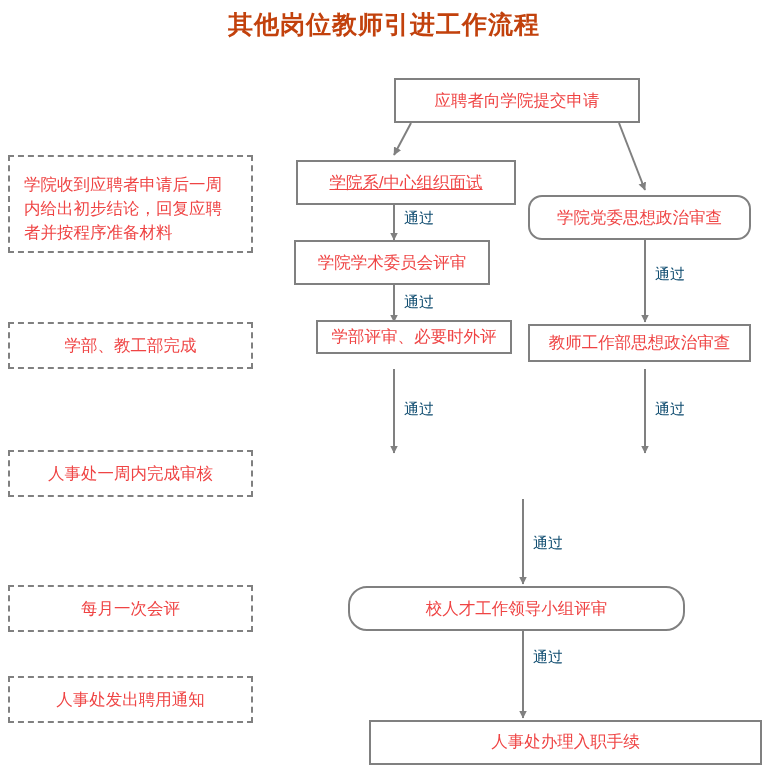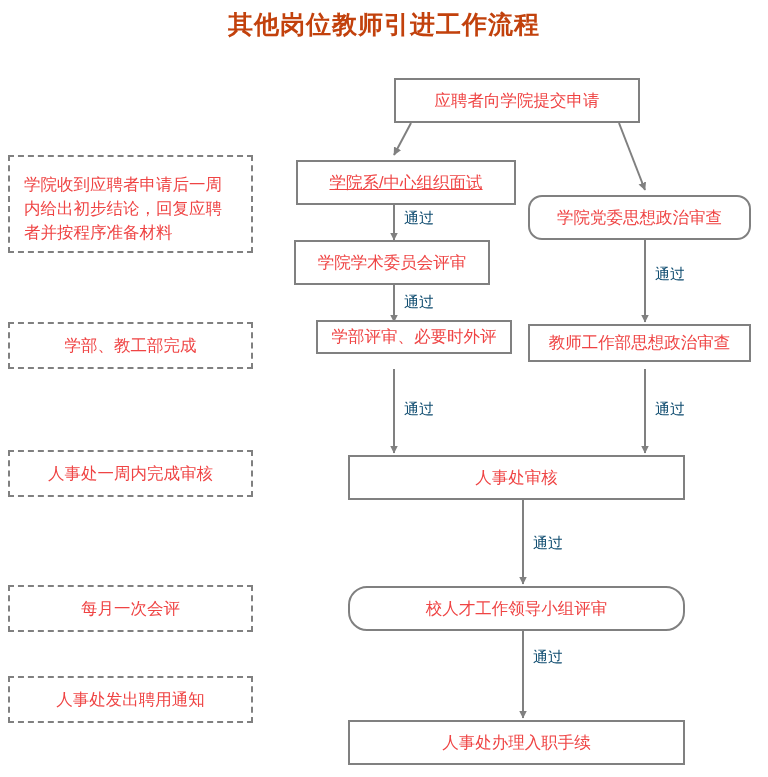--- a/index.html
+++ b/index.html
@@ -142,29 +142,26 @@
   </div>
 
   <div class="node solid" style="left:528px; top:195px; width:223px; height:45px;border-radius:14px;">
     <span>学院党委思想政治审查</span>
   </div>
 
   <div class="node solid" style="left:528px; top:324px; width:223px; height:38px;">
     <span>教师工作部思想政治审查</span>
   </div>
 
-  <div class="node solid" style="left:348px; top:455px; width:337px; height:45px;">
-    <span>人事处审核</span>
-  </div>
 
   <div class="node solid" style="left:348px; top:586px; width:337px; height:45px;border-radius:19px;">
     <span>校人才工作领导小组评审</span>
   </div>
 
-  <div class="node solid" style="left:348px; top:720px; width:337px; height:45px;">
+  <div class="node solid" style="left:369px; top:720px; width:393px; height:45px;font-family:Liberation Mono, monospace;">
     <span>人事处办理入职手续</span>
   </div>
 
   <div class="edge-label" style="left:404px; top:209px;">通过</div>
 
   <div class="edge-label" style="left:404px; top:293px;">通过</div>
 
   <div class="edge-label" style="left:655px; top:265px;">通过</div>
 
   <div class="edge-label" style="left:404px; top:400px;">通过</div>

